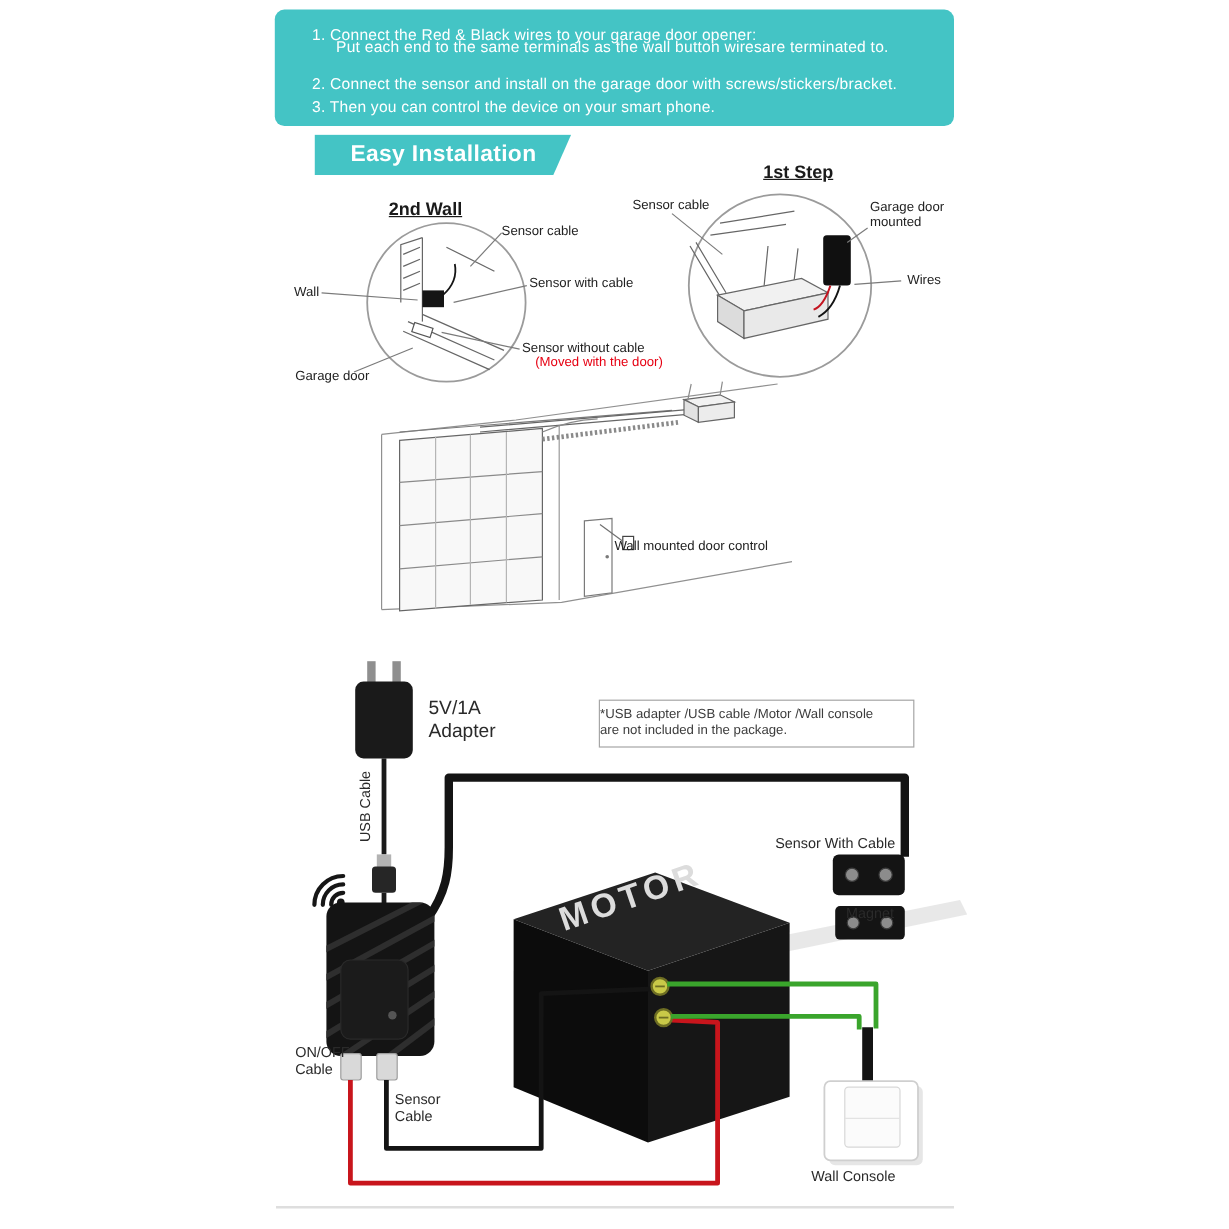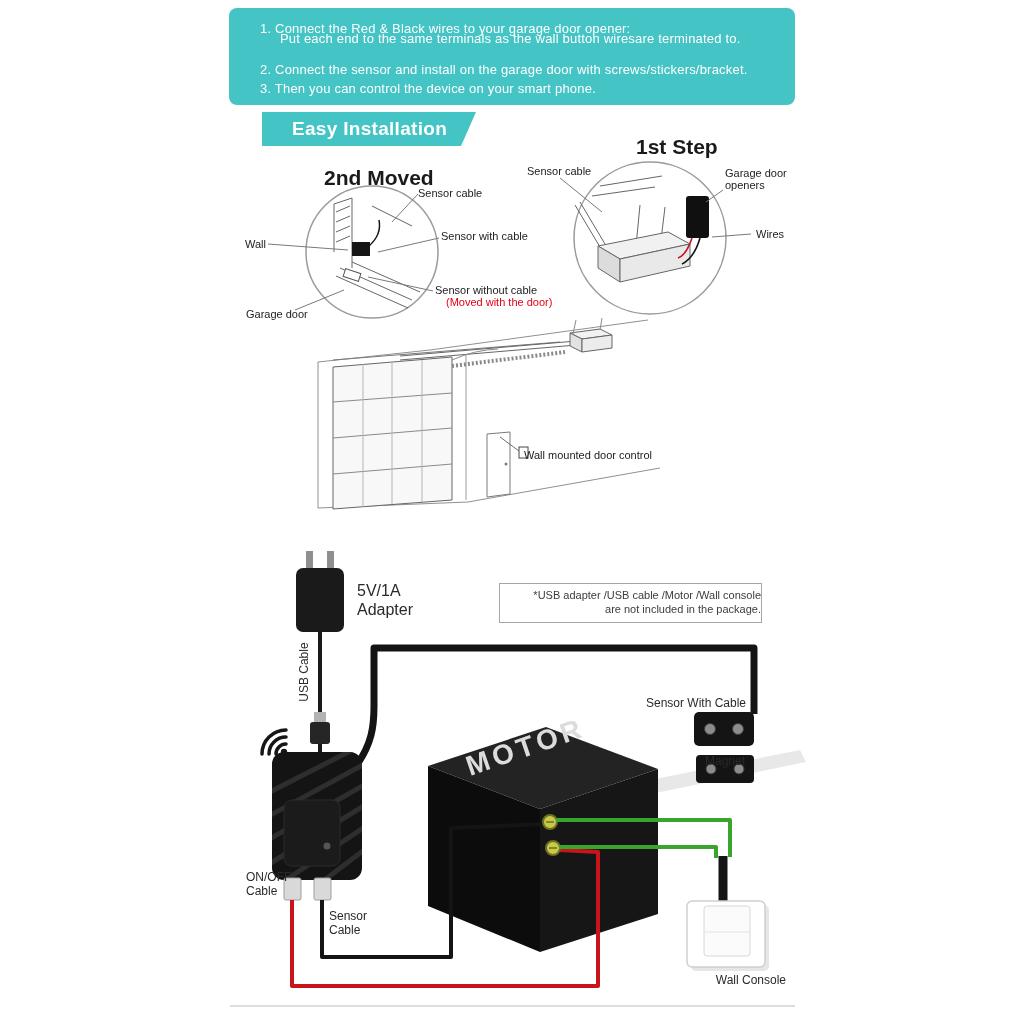--- a/index.html
+++ b/index.html
@@ -7,24 +7,24 @@
         font-family:"Liberation Sans",sans-serif;}
   .lbl{position:absolute;font-size:11px;line-height:1.12;color:#222;white-space:nowrap;}
   .lbl.wrap{white-space:normal;}
   .banner{position:absolute;left:229px;top:8px;width:566px;height:97px;
           background:#44c4c5;border-radius:8px;}
   .banner span{position:absolute;color:#ffffff;font-size:13px;white-space:nowrap;letter-spacing:.2px;}
   .ribbon{position:absolute;left:262px;top:112px;width:214px;height:34px;background:#44c4c5;
           clip-path:polygon(0 0,100% 0,93% 100%,0 100%);
           color:#fff;font-size:19px;font-weight:700;line-height:34px;padding-left:30px;box-sizing:border-box;
           letter-spacing:.3px;}
-  .steptitle{position:absolute;font-size:21px;font-weight:bold;color:#1a1a1a;white-space:nowrap;}
+  .steptitle{position:absolute;font-size:15px;font-weight:bold;color:#1a1a1a;white-space:nowrap;text-decoration:underline;}
   .red{color:#e60012;margin-left:11px;}
   .notebox{position:absolute;left:499px;top:583px;width:261px;height:38px;border:1px solid #a6a6a6;
-           background:#fff;font-size:11px;color:#3c3c3c;text-align:right;
+           background:#fff;font-size:11px;color:#3c3c3c;text-align:left;
            display:flex;flex-direction:column;justify-content:center;line-height:1.25;}
   .wlbl{position:absolute;font-size:12px;color:#2a2a2a;line-height:1.18;}
   .rot{transform:rotate(-90deg);transform-origin:center center;}
   svg{position:absolute;left:0;top:0;}
 </style>
 </head>
 <body>
 
 <div id="page">
 
@@ -183,45 +183,45 @@
 
   <div class="banner">
     <span style="left:31px;top:13px">1.  Connect the Red &amp; Black wires to your garage door opener:</span>
     <span style="left:51px;top:23px">Put each end to the same terminals as the wall button wiresare terminated to.</span>
     <span style="left:31px;top:54px">2.  Connect the sensor and install on the garage door with screws/stickers/bracket.</span>
     <span style="left:31px;top:73px">3.  Then you can control the device on your smart phone.</span>
   </div>
 
   <div class="ribbon">Easy Installation</div>
 
-  <div class="steptitle" style="left:324px;top:166px">2nd Moved</div>
+  <div class="steptitle" style="left:324px;top:166px">2nd Wall</div>
   <div class="steptitle" style="left:636px;top:135px">1st Step</div>
 
   <div class="lbl" style="left:418px;top:187px">Sensor cable</div>
   <div class="lbl" style="left:245px;top:238px">Wall</div>
   <div class="lbl" style="left:441px;top:230px">Sensor with cable</div>
   <div class="lbl" style="left:435px;top:284px">
     <span>Sensor without cable</span><br>
     <span class="red">(Moved with the door)</span>
   </div>
   <div class="lbl" style="left:246px;top:308px">Garage door</div>
 
   <div class="lbl" style="left:527px;top:165px">Sensor cable</div>
-  <div class="lbl wrap" style="left:725px;top:167px;width:64px">Garage door openers</div>
+  <div class="lbl wrap" style="left:725px;top:167px;width:64px">Garage door mounted</div>
   <div class="lbl" style="left:756px;top:228px">Wires</div>
 
-  <div class="lbl" style="left:524px;top:449px">Wall mounted door control</div>
+  <div class="lbl" style="left:512px;top:449px">Wall mounted door control</div>
 
   <div class="wlbl wrap" style="left:357px;top:582px;width:54px;font-size:16px">5V/1A Adapter</div>
   <div class="wlbl rot" style="left:269px;top:665px;width:70px;text-align:center">USB Cable</div>
 
   <div class="notebox">
     <div>*USB adapter /USB cable /Motor /Wall console</div>
     <div>are not included in the package.</div>
   </div>
 
   <div class="wlbl" style="left:628px;top:696px;width:118px;text-align:right">Sensor With Cable</div>
   <div class="wlbl" style="left:698px;top:754px;width:54px;text-align:center">Magnet</div>
   <div class="wlbl wrap" style="left:246px;top:870px;width:56px">ON/OFF Cable</div>
   <div class="wlbl wrap" style="left:329px;top:909px;width:48px">Sensor Cable</div>
-  <div class="wlbl" style="left:702px;top:973px;width:84px;text-align:right">Wall Console</div>
+  <div class="wlbl" style="left:676px;top:973px;width:84px;text-align:left">Wall Console</div>
 
 </div>
 
 </body></html>

